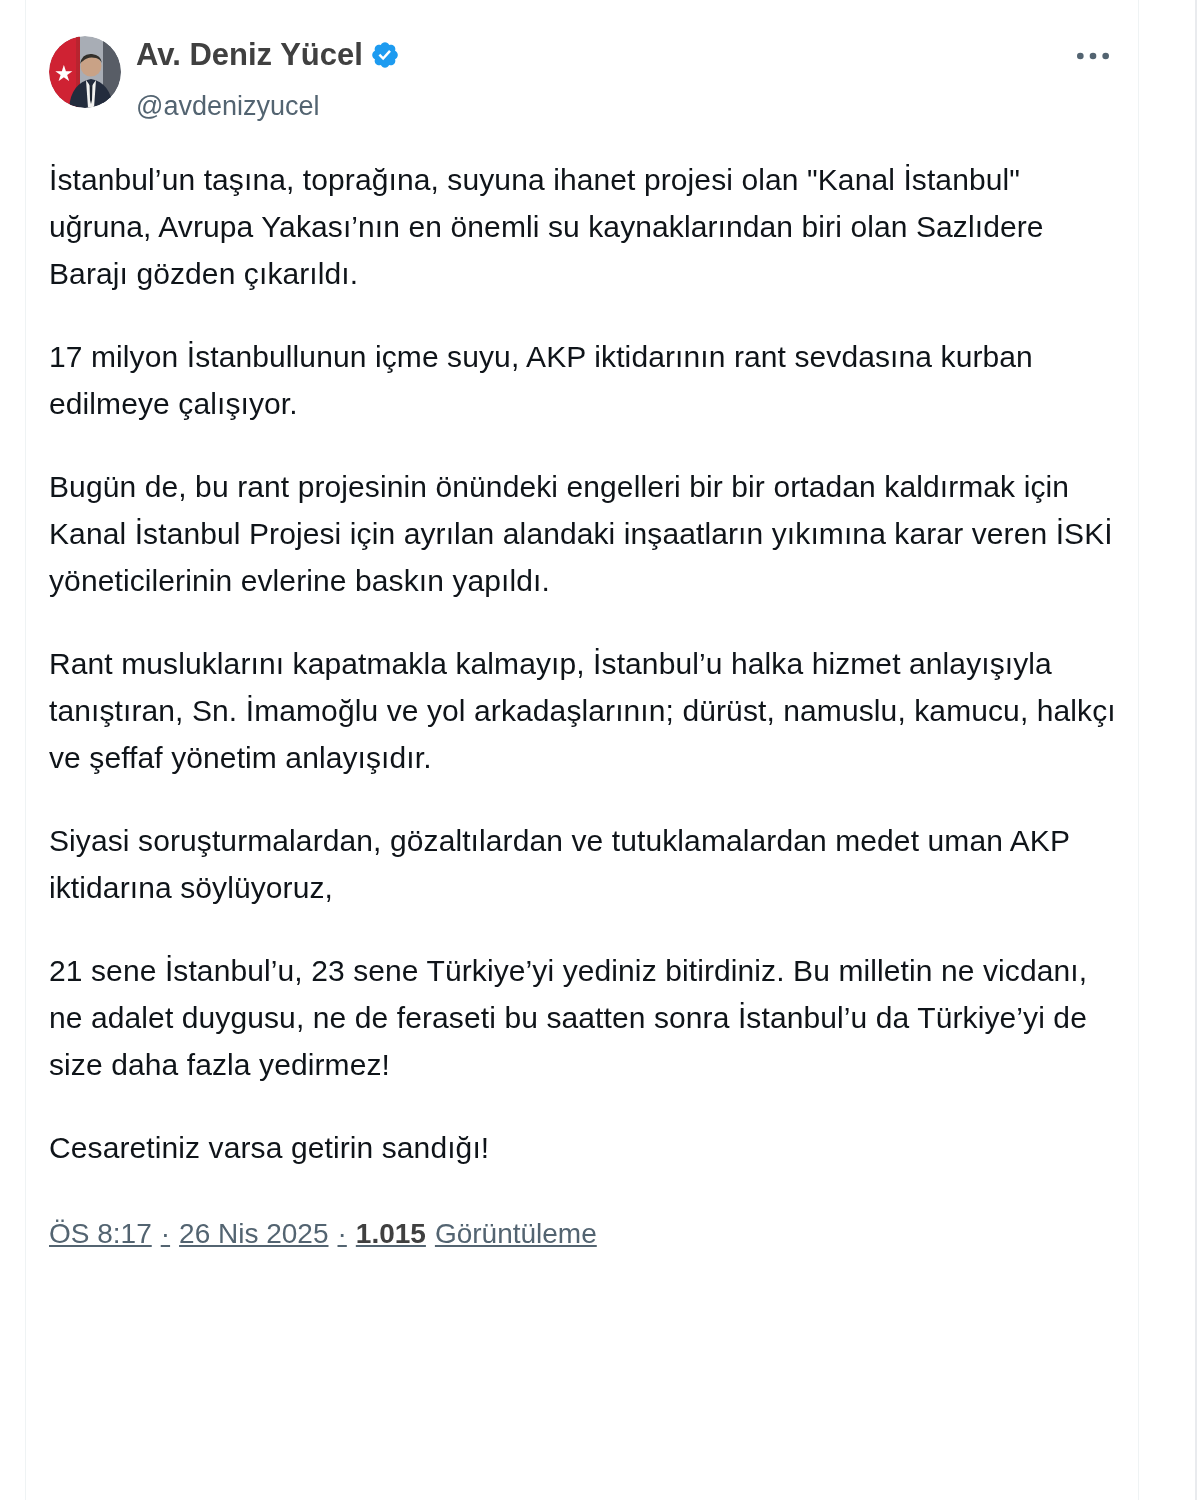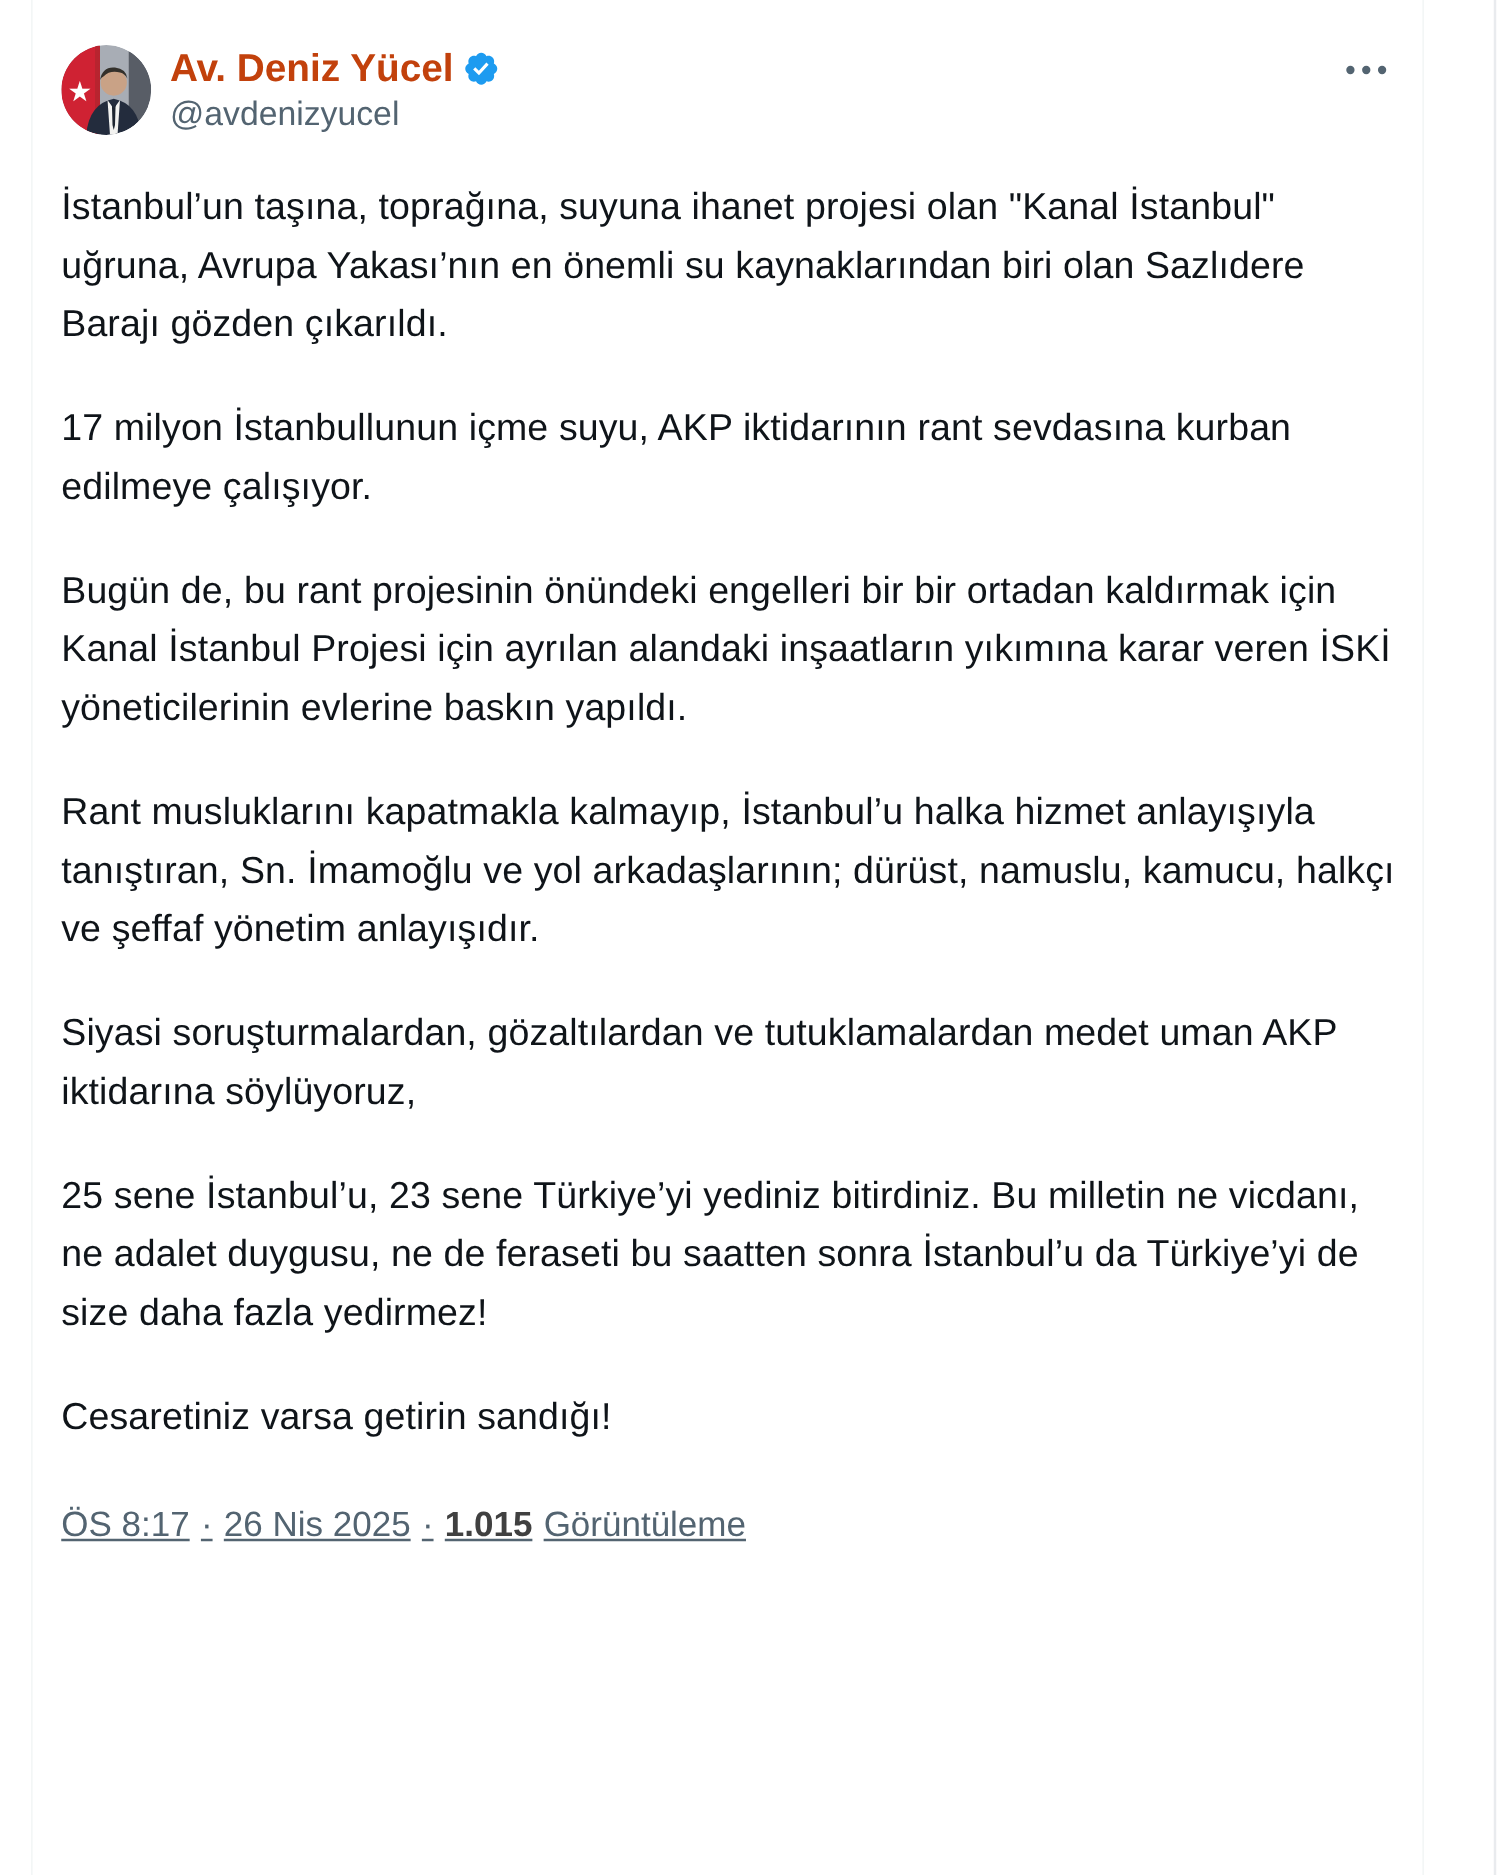--- a/index.html
+++ b/index.html
@@ -53,31 +53,31 @@
     padding-top: 2px;
   }
   .name-row {
     display: flex;
     align-items: center;
     gap: 7px;
   }
   .author-name {
     font-size: 31px;
     font-weight: 700;
-    color: #c2410c;
+    color: #404040;
     line-height: 34px;
     cursor: pointer;
   }
   .verified-badge { display: inline-flex; cursor: pointer; }
   .verified-badge svg { width: 30px; height: 30px; display: block; }
   .author-handle {
     font-size: 27px;
     color: #536471;
     line-height: 32px;
-    margin-top: 3px;
+    margin-top: 18px;
     cursor: pointer;
   }
   .more-button {
     margin-left: auto;
     padding: 12px 4px;
     cursor: pointer;
     border-radius: 50%;
   }
   .more-button svg { width: 38px; height: 16px; display: block; fill: #536471; }
   .tweet-body {
@@ -158,21 +158,21 @@
       </div>
 
     </div>
 
     <div class="tweet-body">
       <p>İstanbul’un taşına, toprağına, suyuna ihanet projesi olan "Kanal İstanbul" uğruna, Avrupa Yakası’nın en önemli su kaynaklarından biri olan Sazlıdere Barajı gözden çıkarıldı.</p>
       <p>17 milyon İstanbullunun içme suyu, AKP iktidarının rant sevdasına kurban edilmeye çalışıyor.</p>
       <p>Bugün de, bu rant projesinin önündeki engelleri bir bir ortadan kaldırmak için Kanal İstanbul Projesi için ayrılan alandaki inşaatların yıkımına karar veren İSKİ yöneticilerinin evlerine baskın yapıldı.</p>
       <p>Rant musluklarını kapatmakla kalmayıp, İstanbul’u halka hizmet anlayışıyla tanıştıran, Sn. İmamoğlu ve yol arkadaşlarının; dürüst, namuslu, kamucu, halkçı ve şeffaf yönetim anlayışıdır.</p>
       <p>Siyasi soruşturmalardan, gözaltılardan ve tutuklamalardan medet uman AKP iktidarına söylüyoruz,</p>
-      <p>25 sene İstanbul’u, 23 sene Türkiye’yi yediniz bitirdiniz. Bu milletin ne vicdanı, ne adalet duygusu, ne de feraseti bu saatten sonra İstanbul’u da Türkiye’yi de size daha fazla yedirmez!</p>
+      <p>21 sene İstanbul’u, 23 sene Türkiye’yi yediniz bitirdiniz. Bu milletin ne vicdanı, ne adalet duygusu, ne de feraseti bu saatten sonra İstanbul’u da Türkiye’yi de size daha fazla yedirmez!</p>
       <p>Cesaretiniz varsa getirin sandığı!</p>
     </div>
 
     <div class="tweet-meta">
       <span>ÖS 8:17</span>
       <span class="meta-sep">·</span>
       <span>26 Nis 2025</span>
       <span class="meta-sep">·</span>
       <span class="views-group">
         <span class="views-count">1.015</span>

